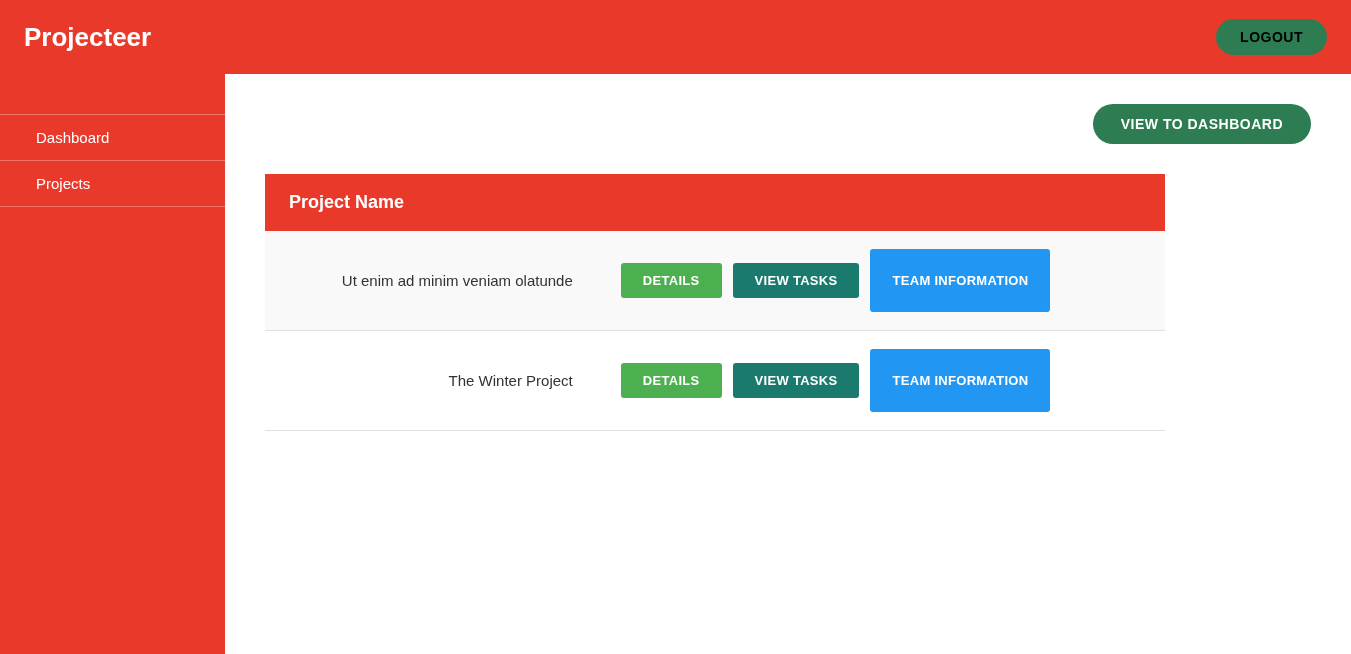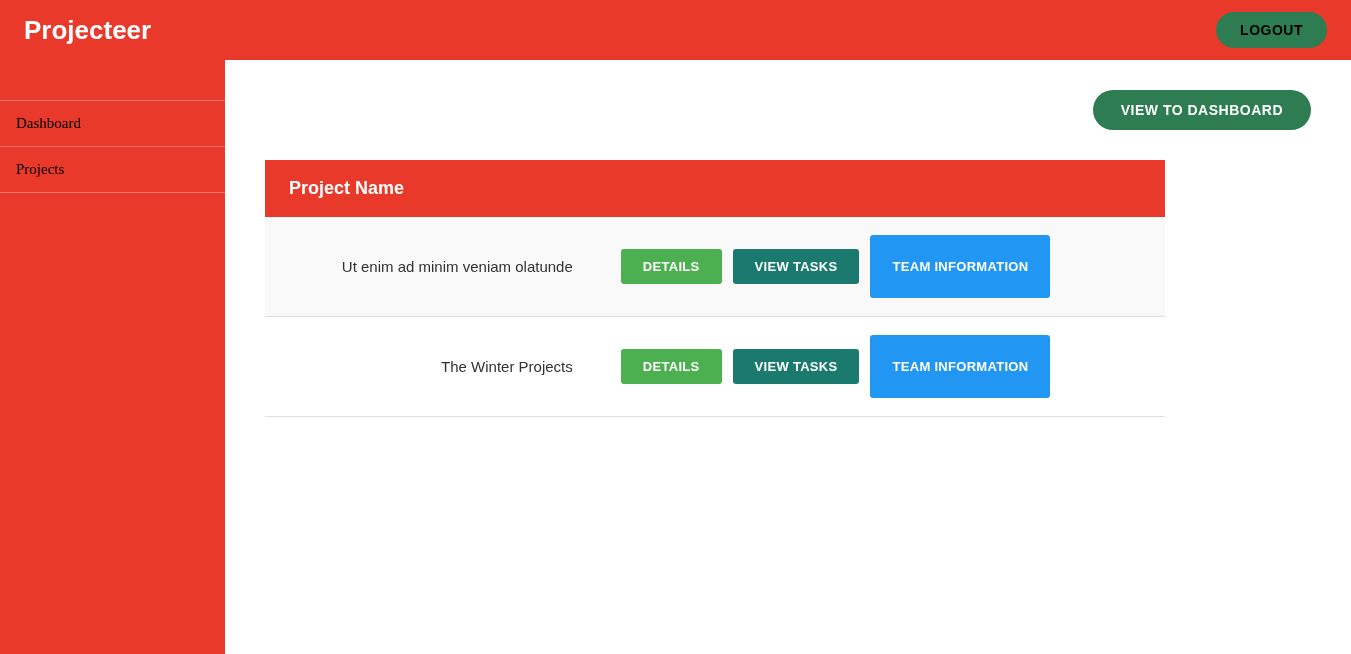--- a/index.html
+++ b/index.html
@@ -14,21 +14,21 @@
       display: flex;
       flex-direction: column;
       height: 654px;
       width: 1351px;
       overflow: hidden;
     }
 
     
     .topbar {
       background-color: #e8392a;
-      height: 60px;
+      height: 74px;
       display: flex;
       align-items: center;
       justify-content: space-between;
       padding: 0 24px;
       flex-shrink: 0;
     }
 
     .topbar-title {
       color: white;
       font-size: 26px;
@@ -56,26 +56,25 @@
 
     
     .sidebar {
       background-color: #e8392a;
       width: 225px;
       flex-shrink: 0;
       padding-top: 40px;
     }
 
     .sidebar-item {
-      color: #000000;
+      color: #ffffff;
       font-size: 15px;
-      padding: 14px 16px;
+      padding: 14px 36px;
       cursor: pointer;
       border-bottom: 1px solid rgba(255,255,255,0.3);
-      font-family: Liberation Serif, serif;
     }
 
     .sidebar-item:first-child {
       border-top: 1px solid rgba(255,255,255,0.3);
     }
 
     
     .content {
       flex: 1;
       background-color: white;
@@ -218,21 +217,21 @@
           <td>
             <div class="btn-group">
               <button class="btn-details">DETAILS</button>
               <button class="btn-view-tasks">VIEW TASKS</button>
               <button class="btn-team-info">TEAM INFORMATION</button>
             </div>
           </td>
         </tr>
 
         <tr class="table-row">
-          <td class="project-name">The Winter Projects</td>
+          <td class="project-name">The Winter Project</td>
           <td>
             <div class="btn-group">
               <button class="btn-details">DETAILS</button>
               <button class="btn-view-tasks">VIEW TASKS</button>
               <button class="btn-team-info">TEAM INFORMATION</button>
             </div>
           </td>
         </tr>
       </tbody>
     </table>

